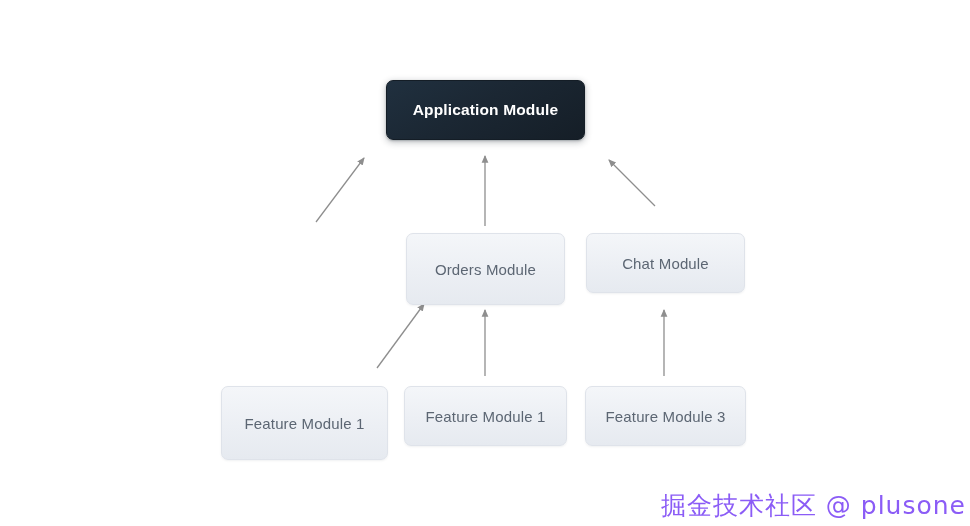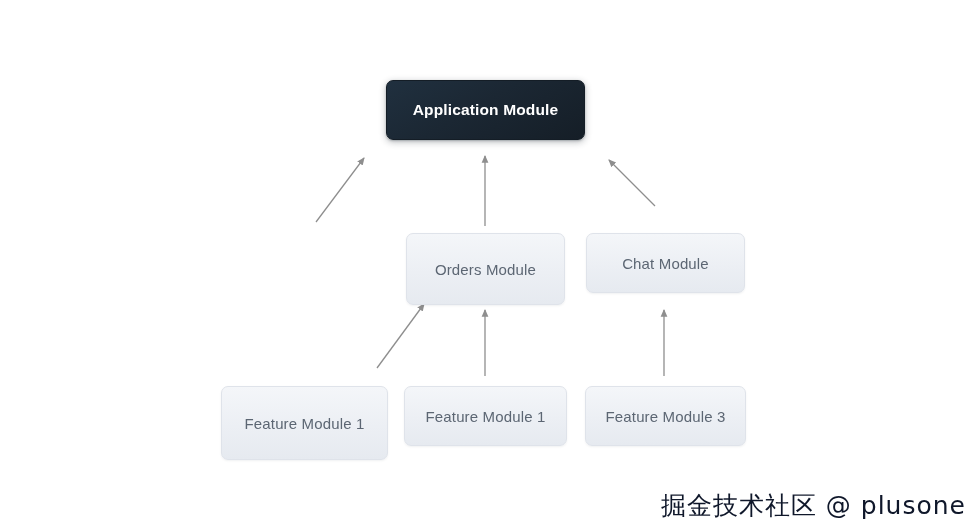--- a/index.html
+++ b/index.html
@@ -108,15 +108,15 @@
   </div>
 
   <div class="node leaf" style="left: 404px; top: 386px; width: 163px; height: 60px;">
     <span>Feature Module 1</span>
   </div>
 
   <div class="node leaf" style="left: 585px; top: 386px; width: 161px; height: 60px;">
     <span>Feature Module 3</span>
   </div>
 
-  <div class="watermark" style="color: #0f172a;">掘金技术社区 @ plusone</div>
+  <div class="watermark" style="color: #8b5cf6;">掘金技术社区 @ plusone</div>
 
 </div>
 
 </body></html>

